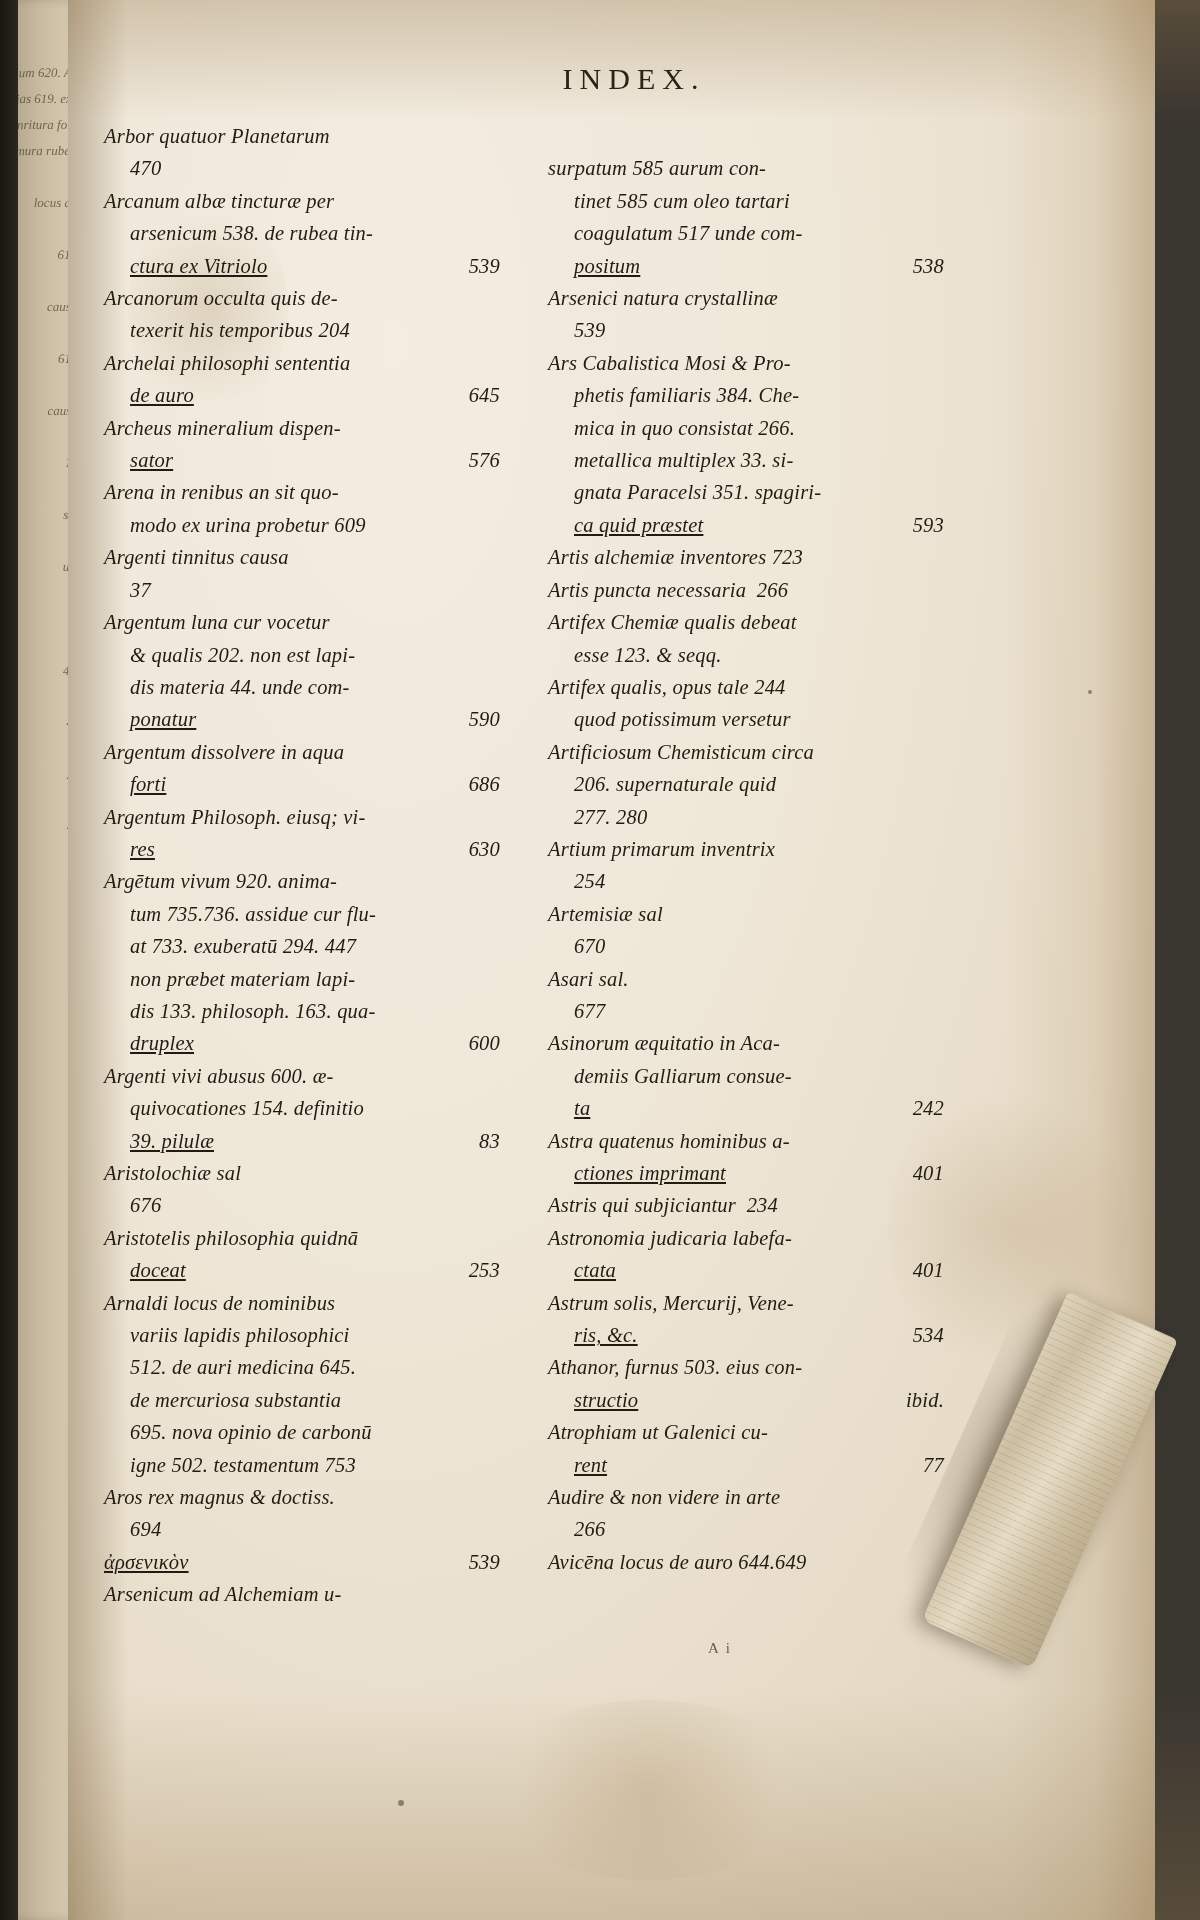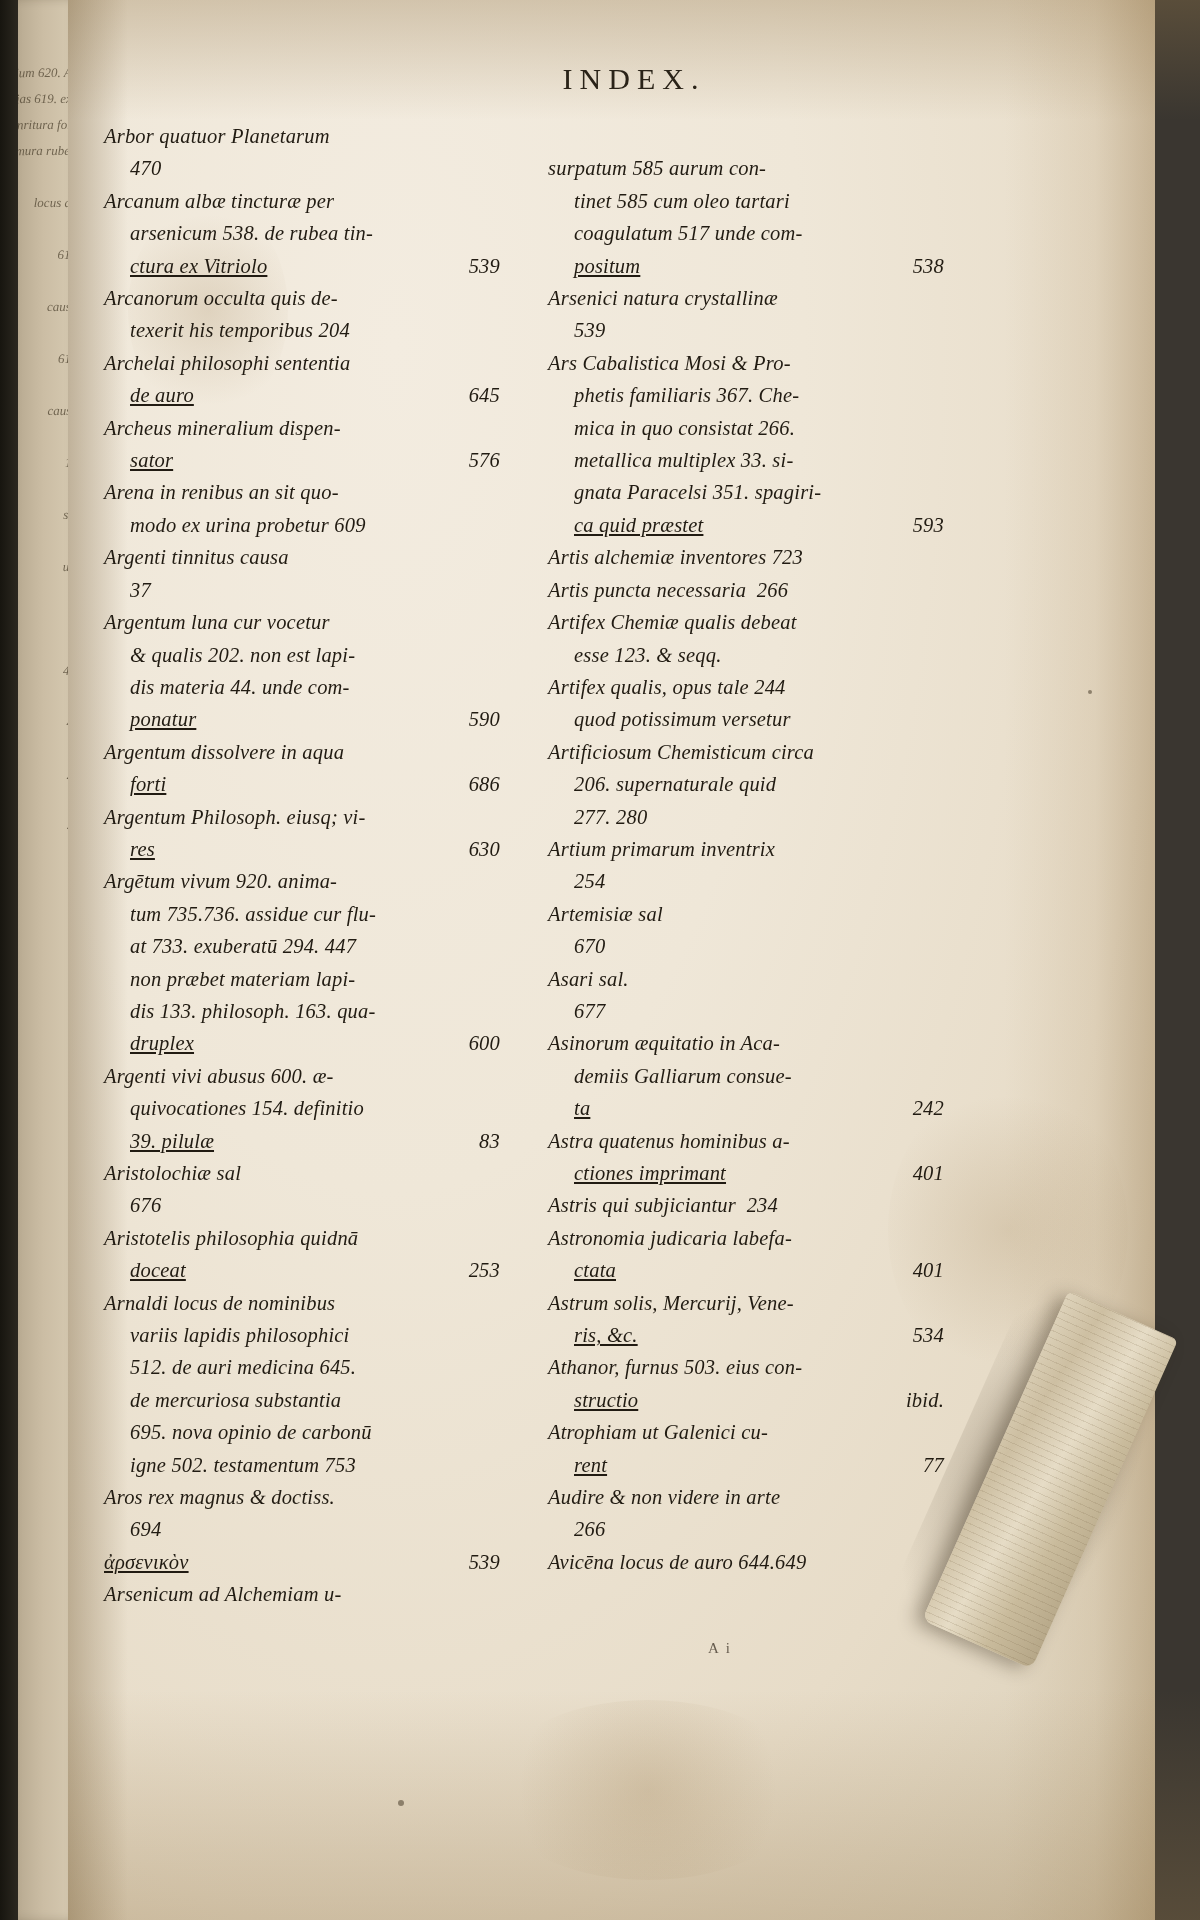--- a/index.html
+++ b/index.html
@@ -342,21 +342,21 @@
             <span class="ln ind">tinet 585 cum oleo tartari</span>
             <span class="ln ind">coagulatum 517 unde com-</span>
             <span class="ln ind pgline">positum<span class="pg">538</span></span>
           </div>
           <div class="entry">
             <span class="ln">Arsenici natura crystallinæ</span>
             <span class="ln ind">539</span>
           </div>
           <div class="entry">
             <span class="ln">Ars Cabalistica Mosi &amp; Pro-</span>
-            <span class="ln ind">phetis familiaris 367. Che-</span>
+            <span class="ln ind">phetis familiaris 384. Che-</span>
             <span class="ln ind">mica in quo consistat 266.</span>
             <span class="ln ind">metallica multiplex 33. si-</span>
             <span class="ln ind">gnata Paracelsi 351. spagiri-</span>
             <span class="ln ind pgline">ca quid præstet<span class="pg">593</span></span>
           </div>
           <div class="entry">
             <span class="ln">Artis alchemiæ inventores 723</span>
           </div>
           <div class="entry">
             <span class="ln">Artis puncta necessaria  266</span>

